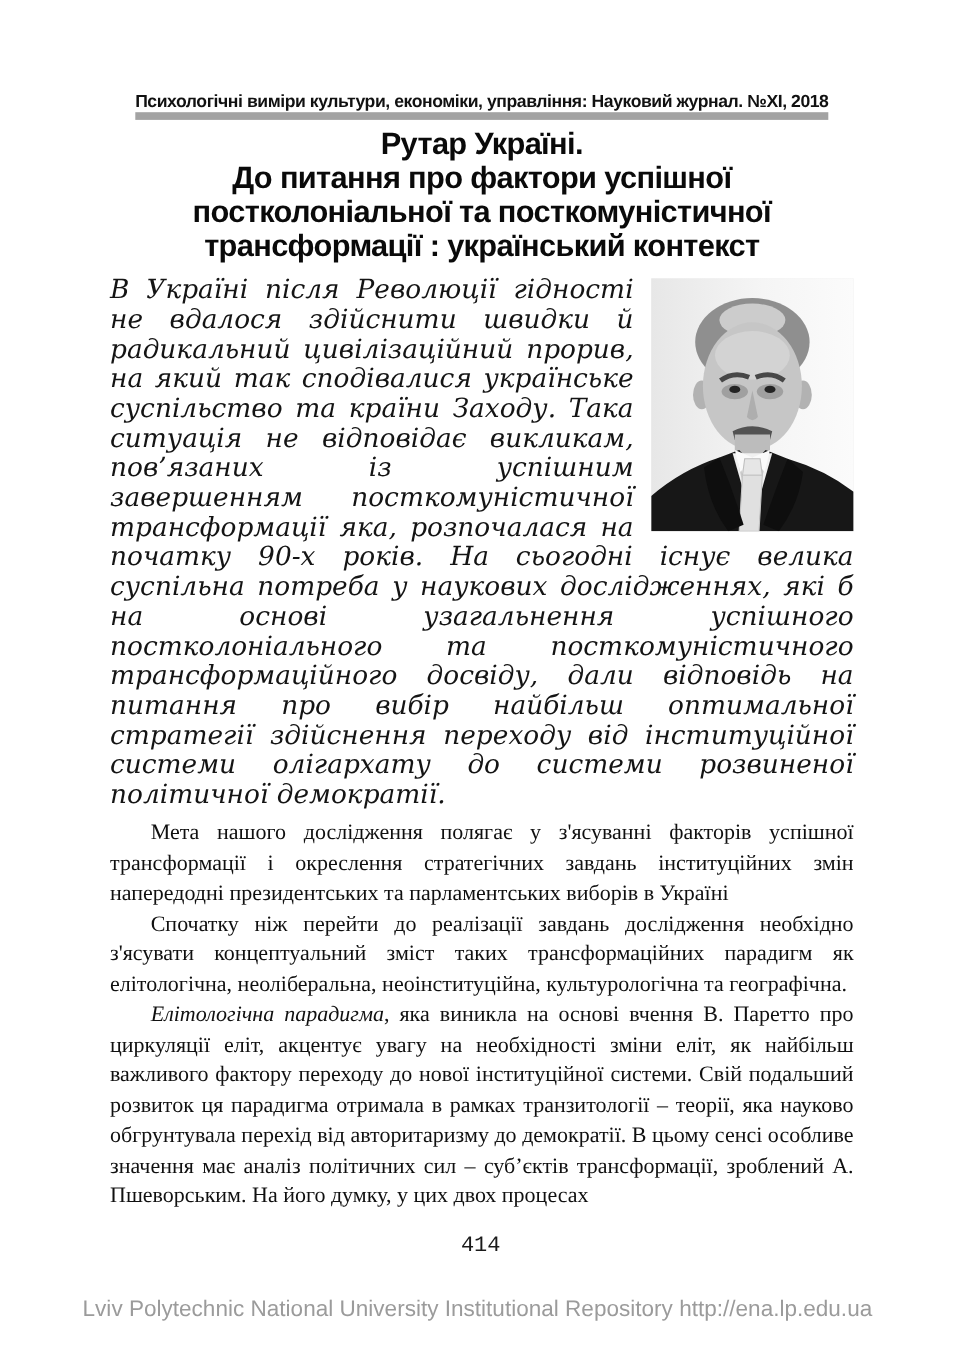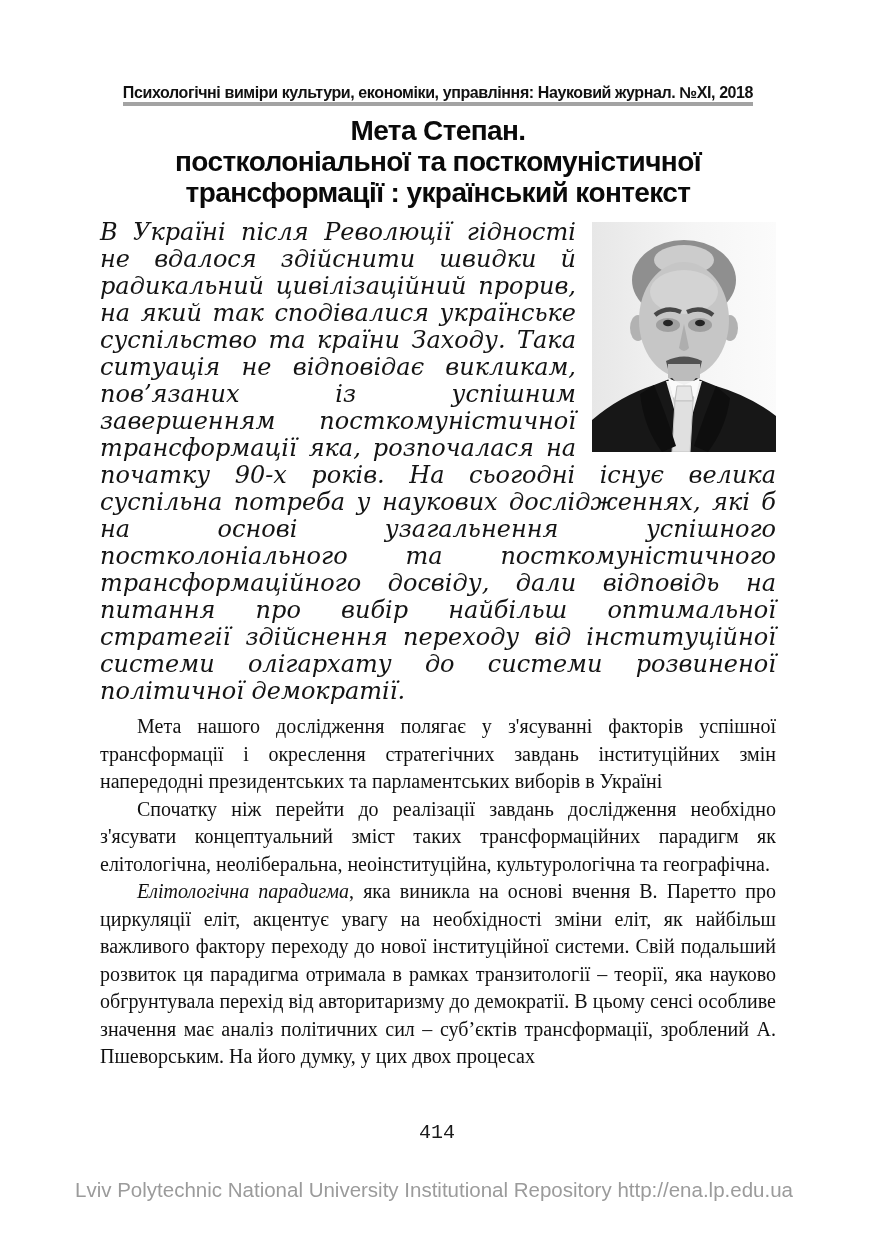--- a/index.html
+++ b/index.html
@@ -23,21 +23,21 @@
   }
   .journal-header {
     text-align: center;
     font-family: "Liberation Sans", sans-serif;
     font-weight: bold;
     font-size: 16px;
     letter-spacing: -0.4px;
     margin: 0 0 2px 0;
   }
   .journal-header span {
-    border-bottom: 4px solid #a3a3a3;
+    border-bottom: 7px solid #a3a3a3;
     padding-bottom: 1px;
   }
   .article-title {
     text-align: center;
     font-family: "Liberation Sans", sans-serif;
     font-weight: bold;
     font-size: 28px;
     line-height: 31px;
     letter-spacing: -0.6px;
     margin: 13px 0 11px 0;
@@ -102,21 +102,22 @@
 <body>
 
 <div class="page">
   <div class="content">
 
     <div class="journal-header">
       <span>Психологічні виміри культури, економіки, управління: Науковий журнал. №ХІ, 2018</span>
     </div>
 
     <div class="article-title">
-      <div>Мета Степан.</div>
+      <div>Рутар Україні.</div>
+      <div>До питання про фактори успішної</div>
       <div>постколоніальної та посткомуністичної</div>
       <div>трансформації : український контекст</div>
     </div>
 
     <p class="abstract">
       <span class="photo-figure">
         <svg width="184" height="230" viewBox="0 0 184 230" xmlns="http://www.w3.org/2000/svg">
           <defs>
             <linearGradient id="bgGrad" x1="0" y1="0" x2="1" y2="0">
               <stop offset="0" stop-color="#e7e7e7"></stop>

